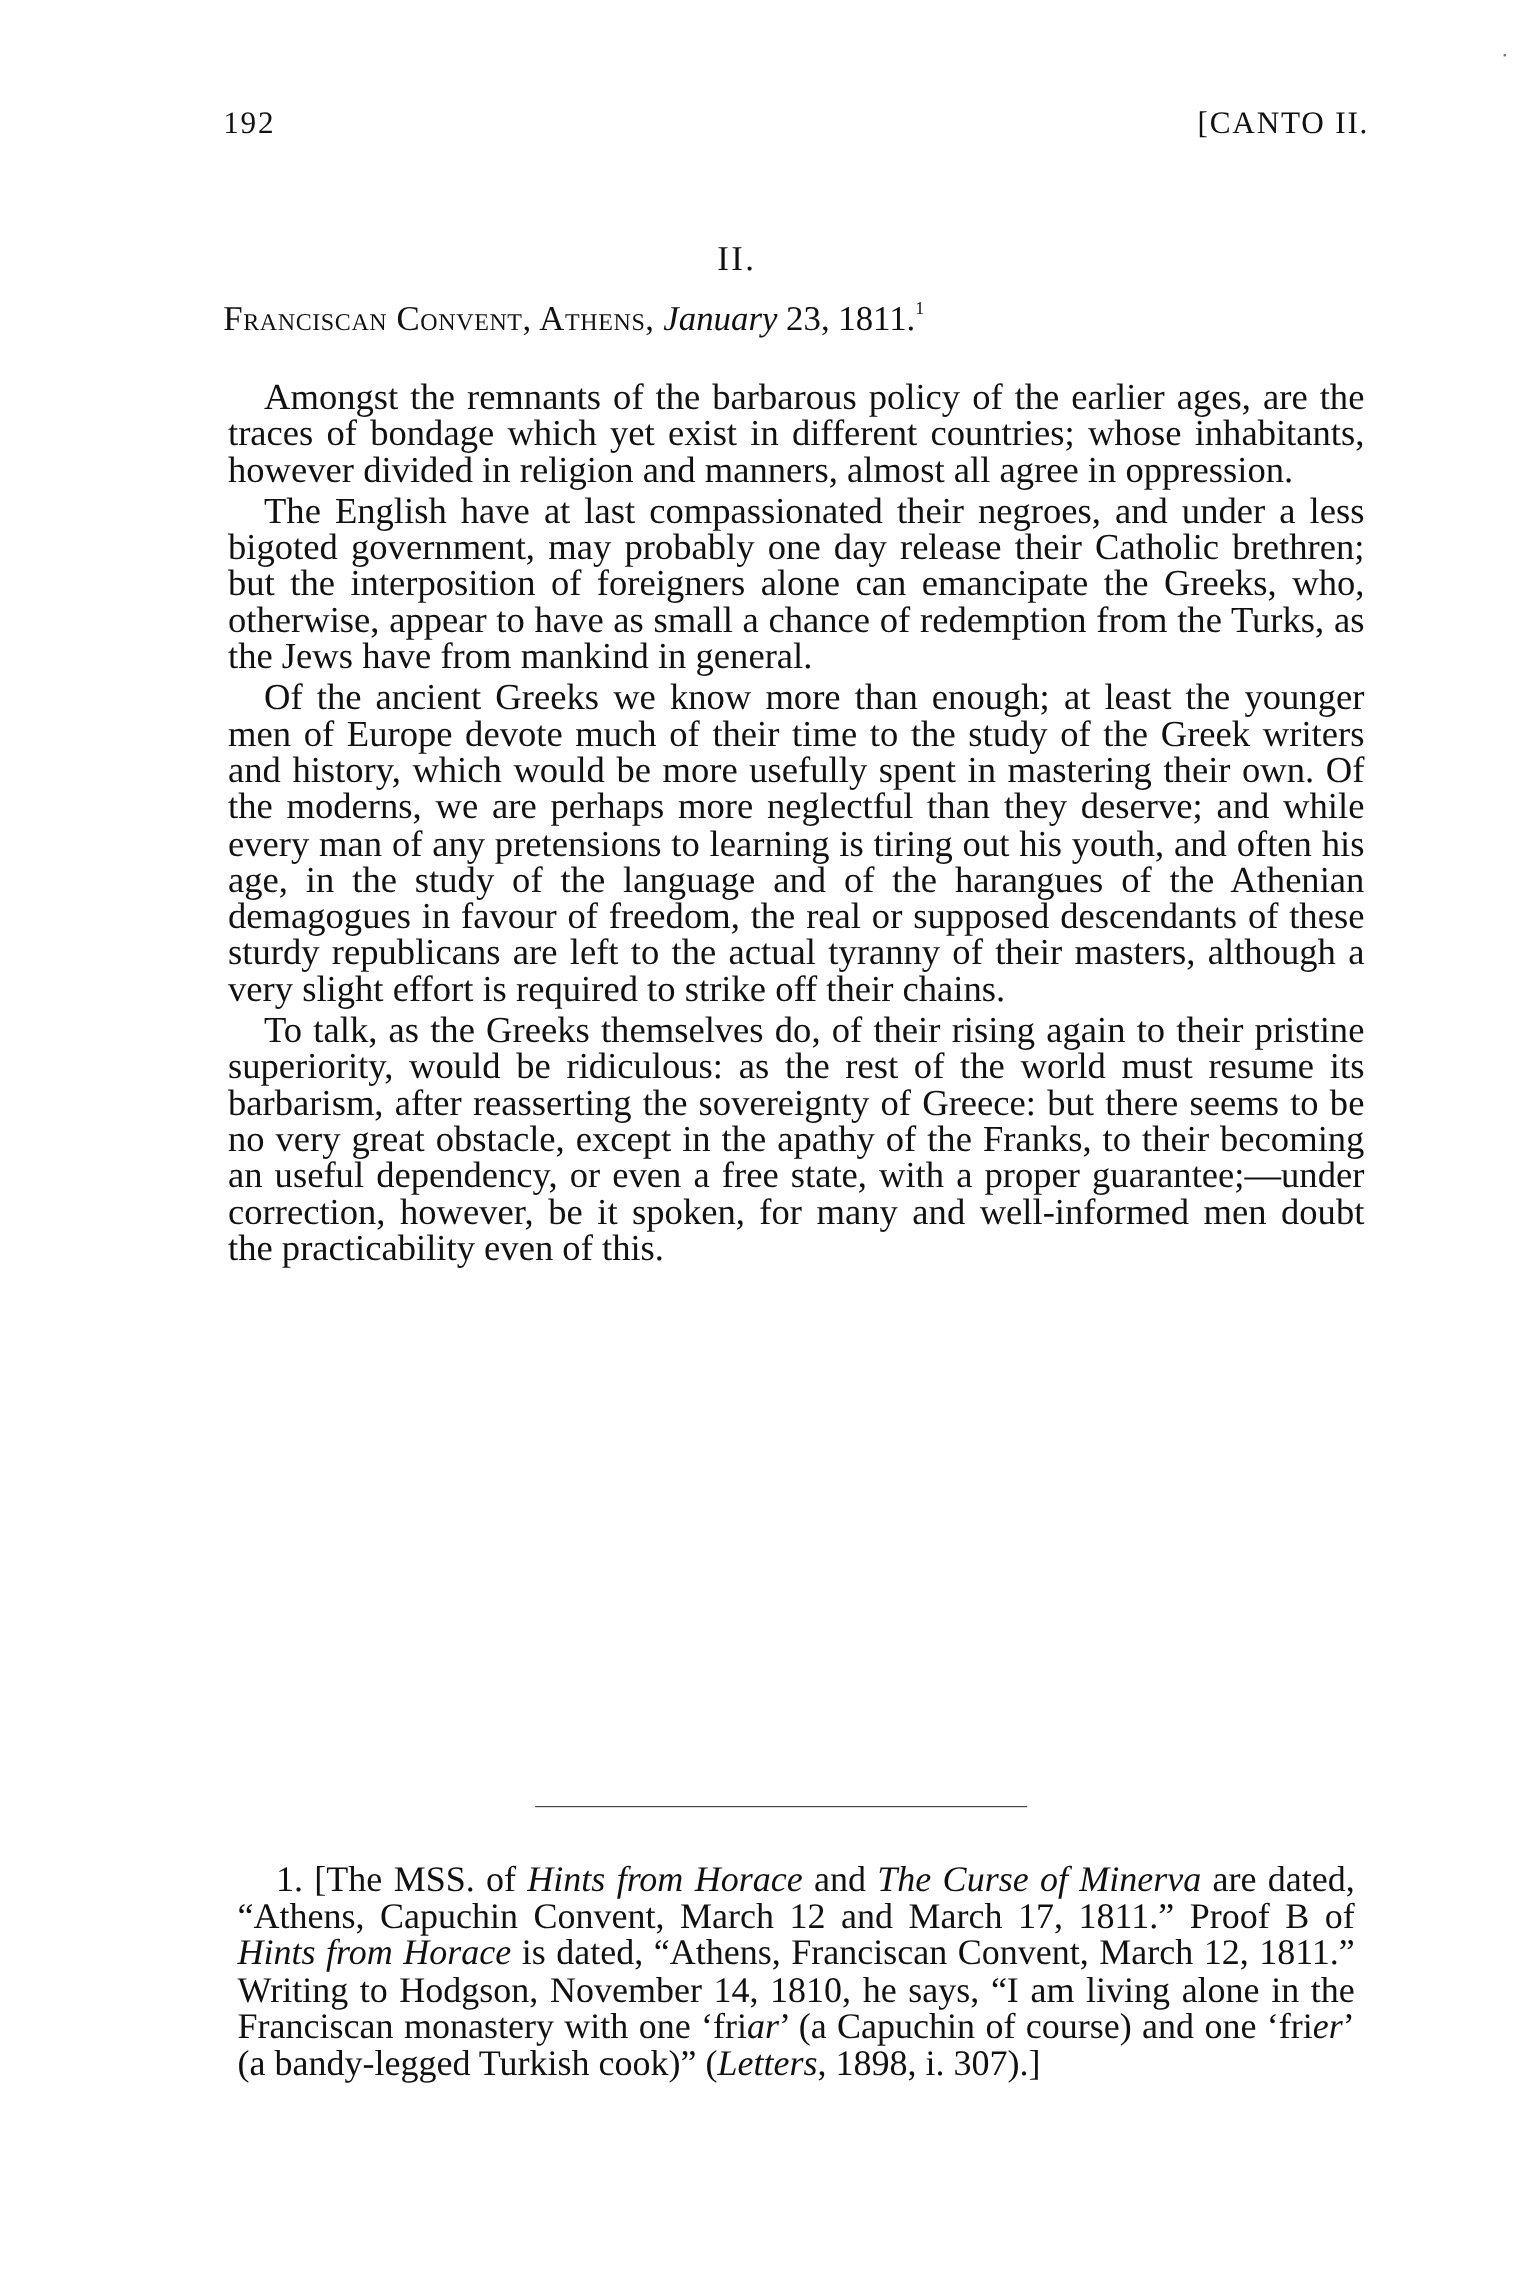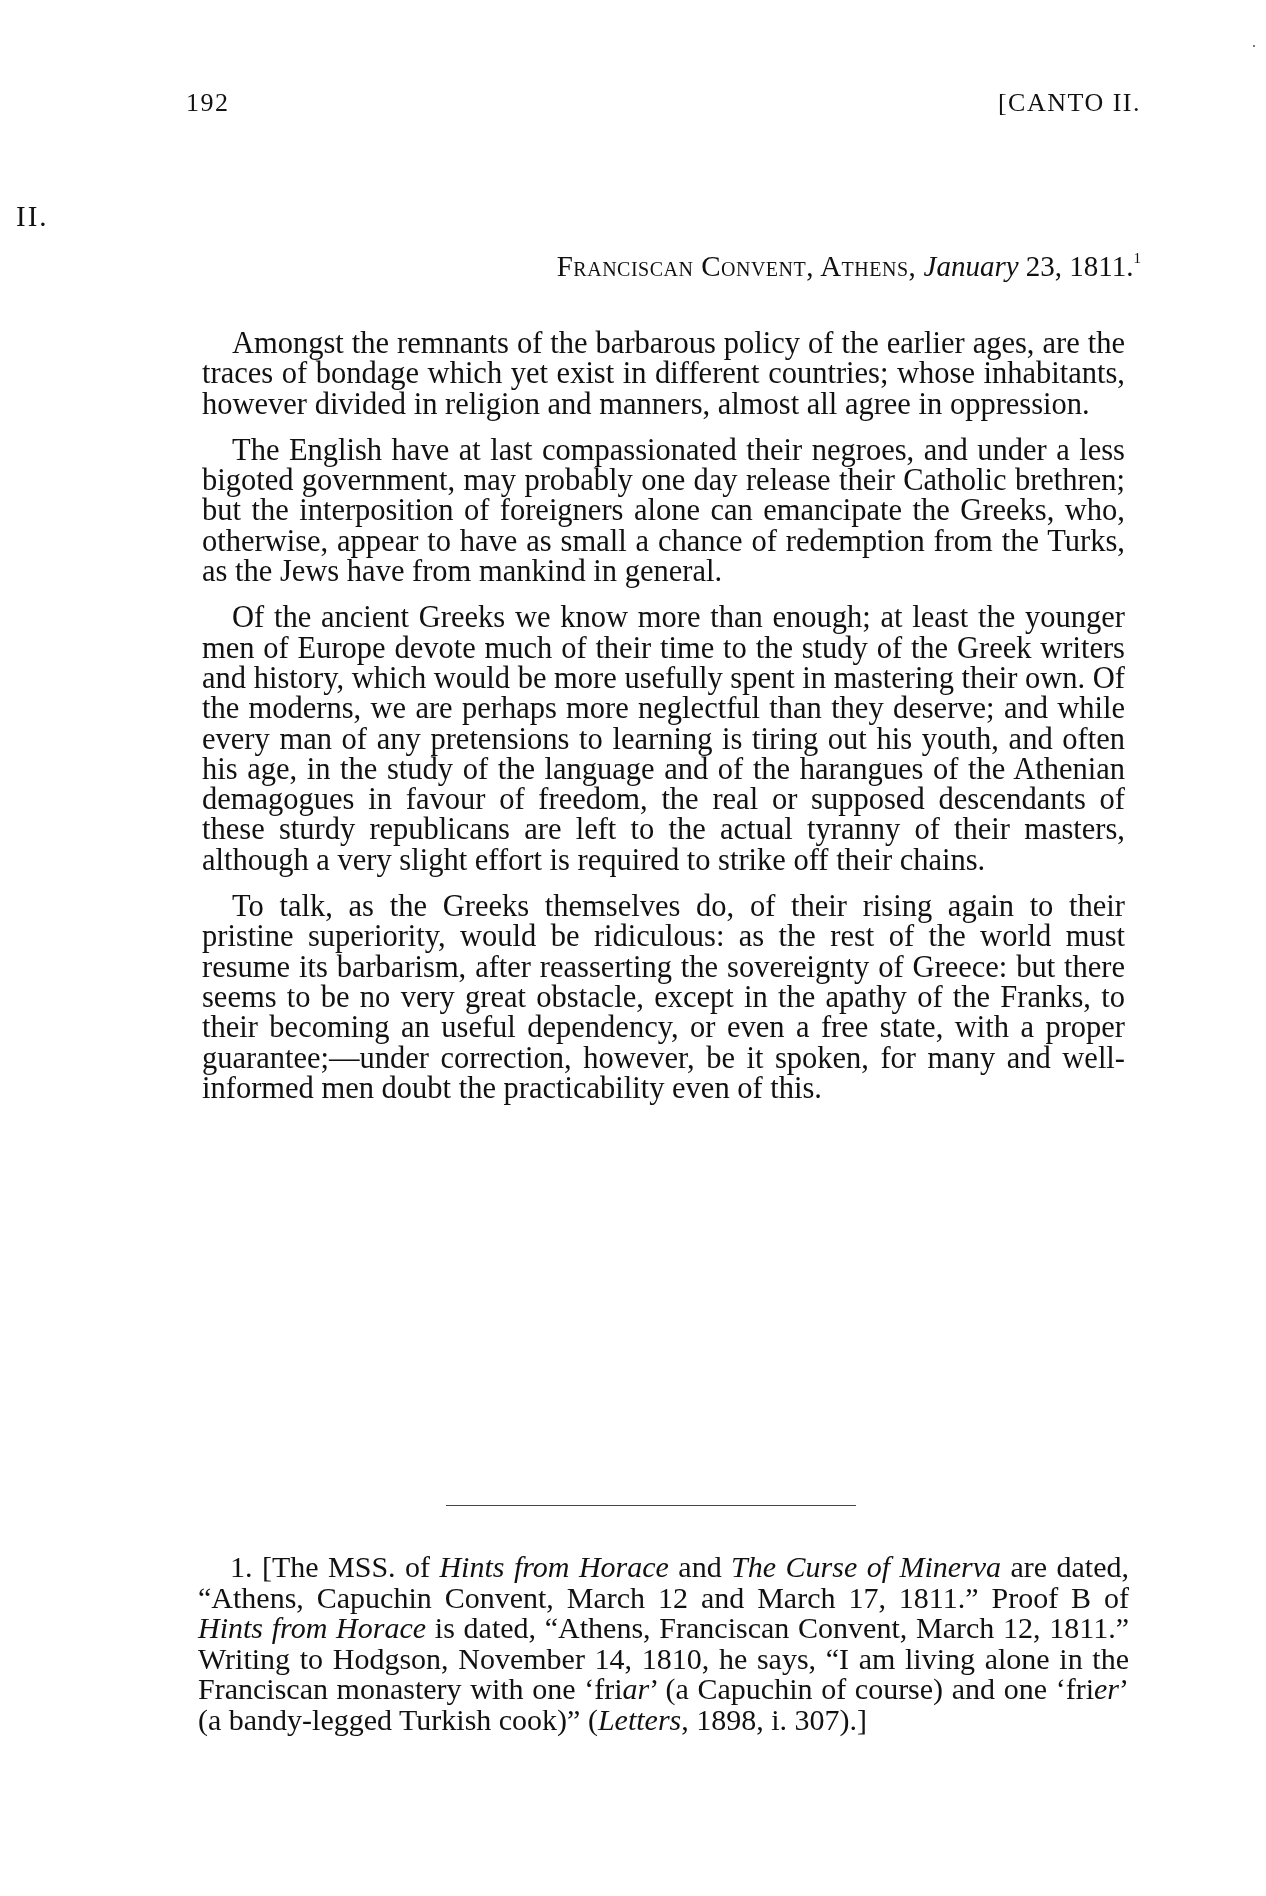--- a/index.html
+++ b/index.html
@@ -44,30 +44,30 @@
     .running-head .canto {
       position: absolute;
       right: 0;
       top: 0;
     }
     .section-number {
       position: absolute;
       top: 200px;
       left: 0;
       width: 1196px;
-      text-align: left;
+      text-align: center;
       font-size: 29px;
       letter-spacing: 2px;
     }
     .dateline {
       position: absolute;
       top: 250px;
       left: 170px;
       width: 955px;
-      text-align: right;
+      text-align: left;
       font-size: 29px;
     }
     .dateline .sc {
       font-variant: small-caps;
       letter-spacing: 0.5px;
     }
     .dateline .it {
       font-style: italic;
     }
     .dateline sup {
@@ -78,21 +78,21 @@
     .body-text {
       position: absolute;
       top: 312px;
       left: 170px;
       width: 955px;
       font-size: 30.5px;
       line-height: 30.3px;
       text-align: justify;
     }
     .body-text p {
-      margin: 16px;
+      margin: 4px;
       text-indent: 30px;
       hyphens: manual;
     }
     .rule {
       position: absolute;
       top: 1505px;
       left: 430px;
       width: 410px;
       height: 0;
       border-top: 1px solid #444;

